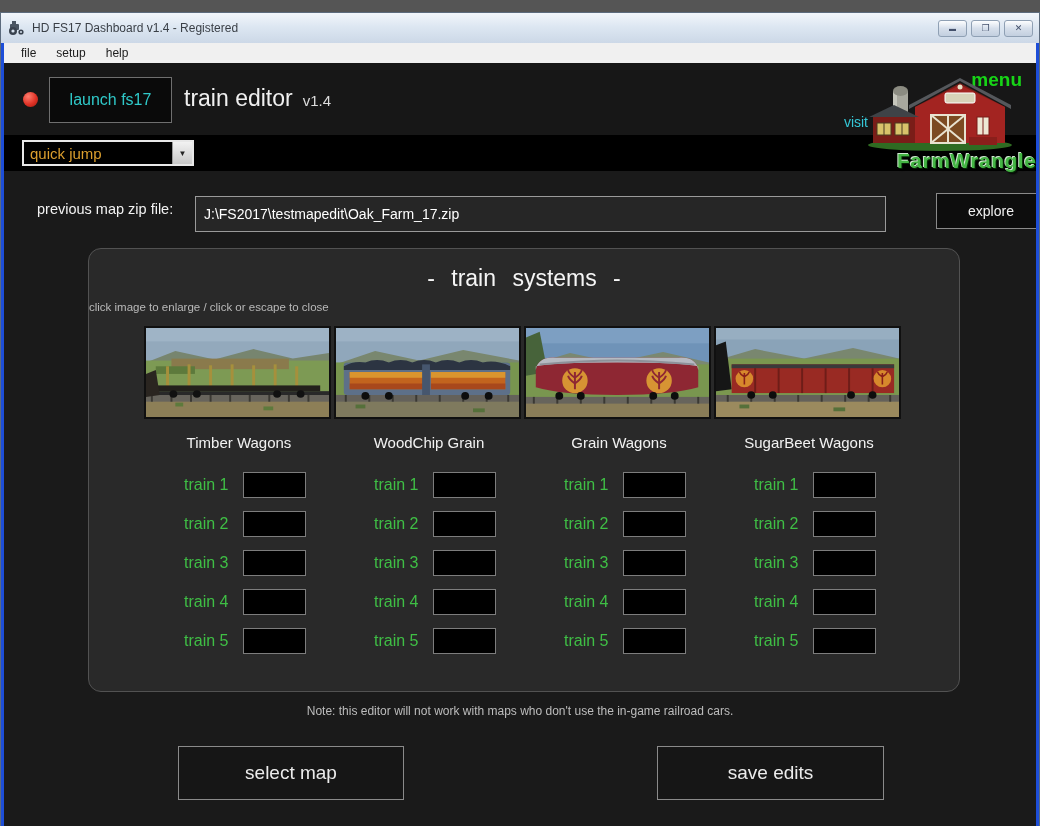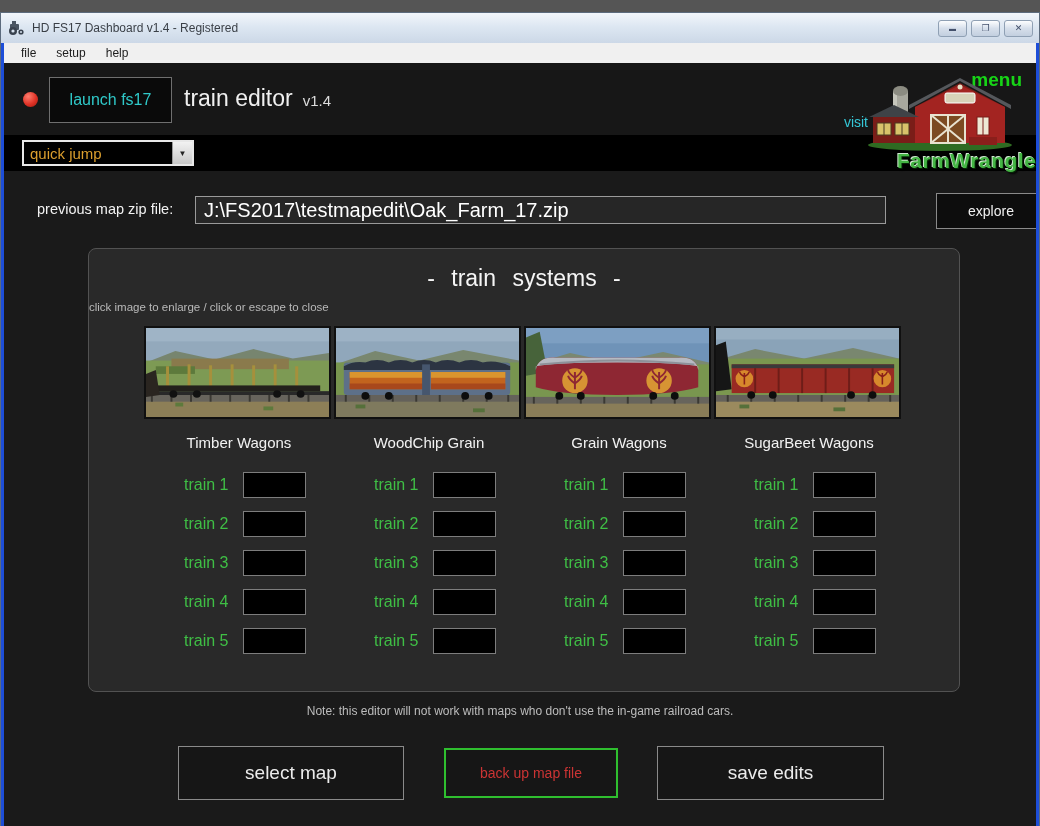--- a/index.html
+++ b/index.html
@@ -49,26 +49,26 @@
   .logo{position:absolute;right:14px;top:10px;width:165px;text-align:center;z-index:5;}
   .brand-row{margin-top:-6px;white-space:nowrap;padding-left:40px;}
   .brand{font-size:21px;font-weight:bold;color:#44b544;letter-spacing:.5px;
     text-shadow:-1px -1px 0 #cfe8cf,1px 1px 0 #062906,2px 2px 2px #000;cursor:pointer;}
   .brand-tld{font-size:13px;color:#3cb53c;}
 
   
   .main{position:relative;height:660px;background:#1a1a1a;}
   .file-label{position:absolute;left:33px;top:30px;color:#f2f2f2;font-size:14.5px;}
   .path-input{position:absolute;left:191px;top:25px;width:691px;height:28px;background:#262626;
-    border:1px solid #9a9a9a;color:#fff;font-size:20px;padding:9px 8px;}
+    border:1px solid #9a9a9a;color:#fff;font-size:14px;padding:17px 8px;}
   .explore-btn{position:absolute;left:932px;top:22px;width:110px;height:36px;background:#0d0d0d;
     border:1px solid #8a8a8a;color:#f0f0f0;font-size:14px;cursor:pointer;}
 
   .panel{position:absolute;left:84px;top:77px;width:872px;height:444px;background:#292929;
-    border:1px solid #525252;border-radius:8px;}
+    border:1px solid #525252;border-radius:13px;}
   .panel-title{margin-top:16px;text-align:center;color:#f5f5f5;font-size:23px;word-spacing:10px;}
   .panel-sub{margin-top:9px;text-align:left;color:#b9b9b9;font-size:11.5px;}
   .images{display:flex;gap:3px;width:760px;margin:13px auto 0;}
   .wagon-img{width:187px;height:93px;border:2px solid #101010;display:block;cursor:pointer;}
   .cols{display:flex;width:760px;margin:15px auto 0;}
   .wagon-col{width:190px;}
   .col-header{text-align:center;color:#f2f2f2;font-size:15px;height:22px;}
   .rows{margin-top:15px;}
   .train-row{display:flex;justify-content:center;align-items:center;gap:14px;
     height:27px;margin-bottom:12px;}
@@ -441,19 +441,18 @@
                     <input class="train-input" value="" style="">
                   </div>
                 </div>
             </div>
           </div>
         </div>
 
         <div class="note">Note: this editor will not work with maps who don't use the in-game railroad cars.</div>
 
         <button class="big-btn btn-select">select map</button>
-        <button class="big-btn btn-backup">back up map file</button>
         <button class="big-btn btn-save">save edits</button>
       </div>
 
     </div>
   </div>
 </div>
 
 </body></html>

